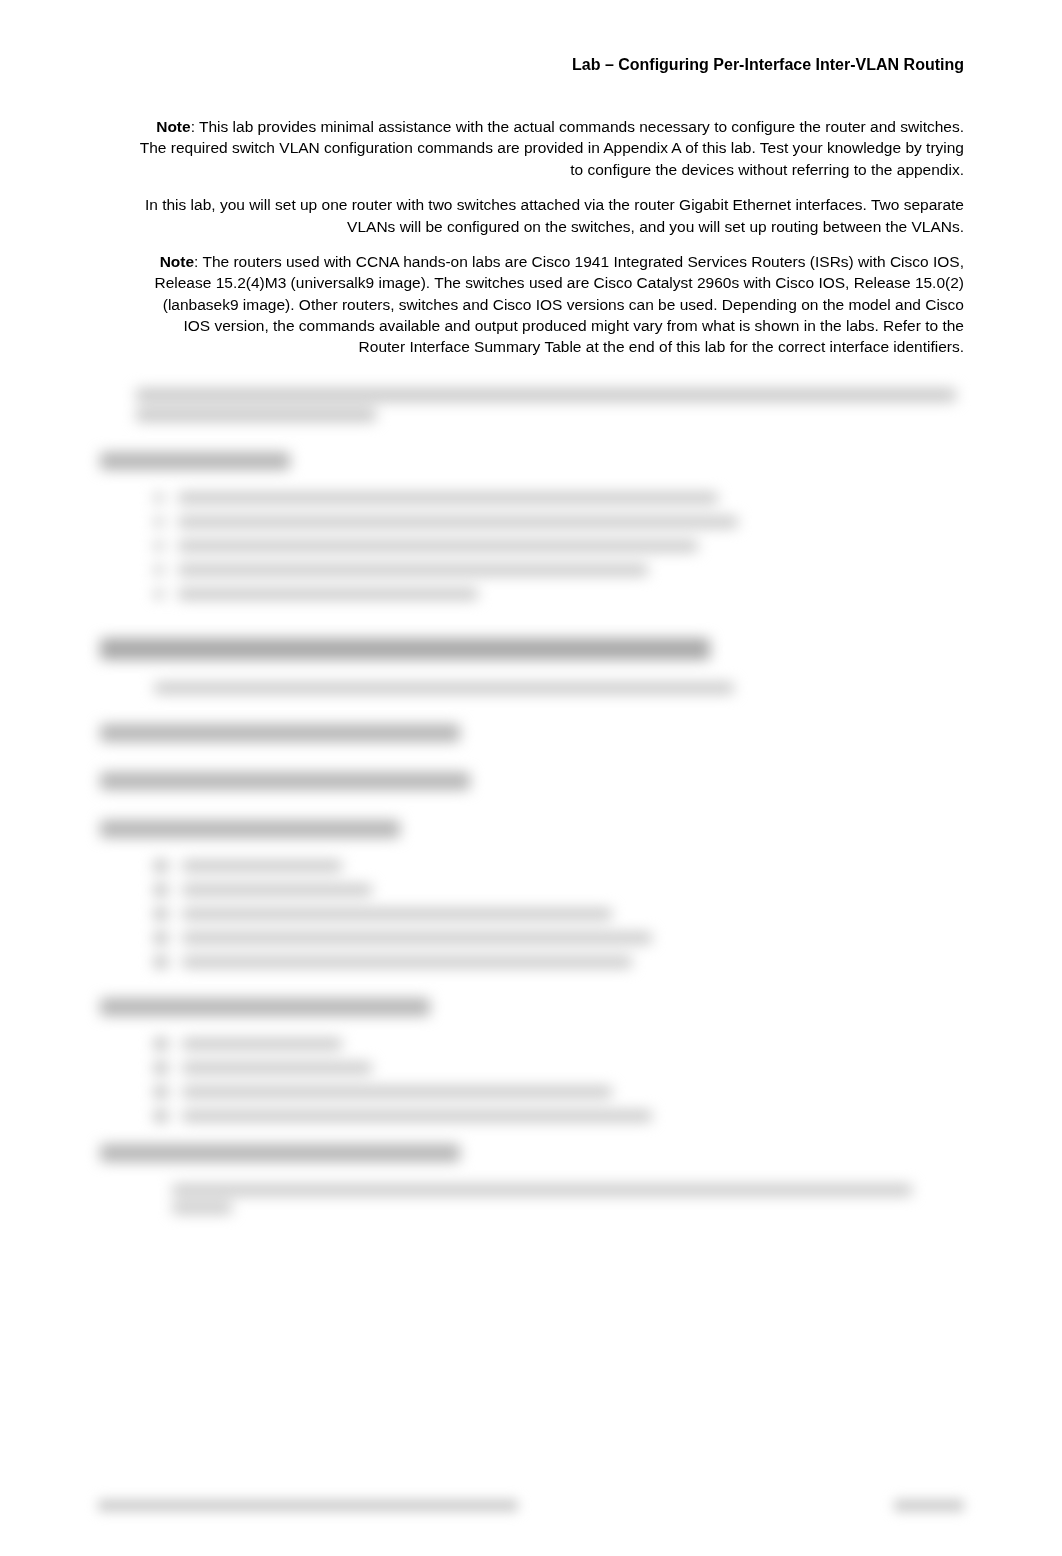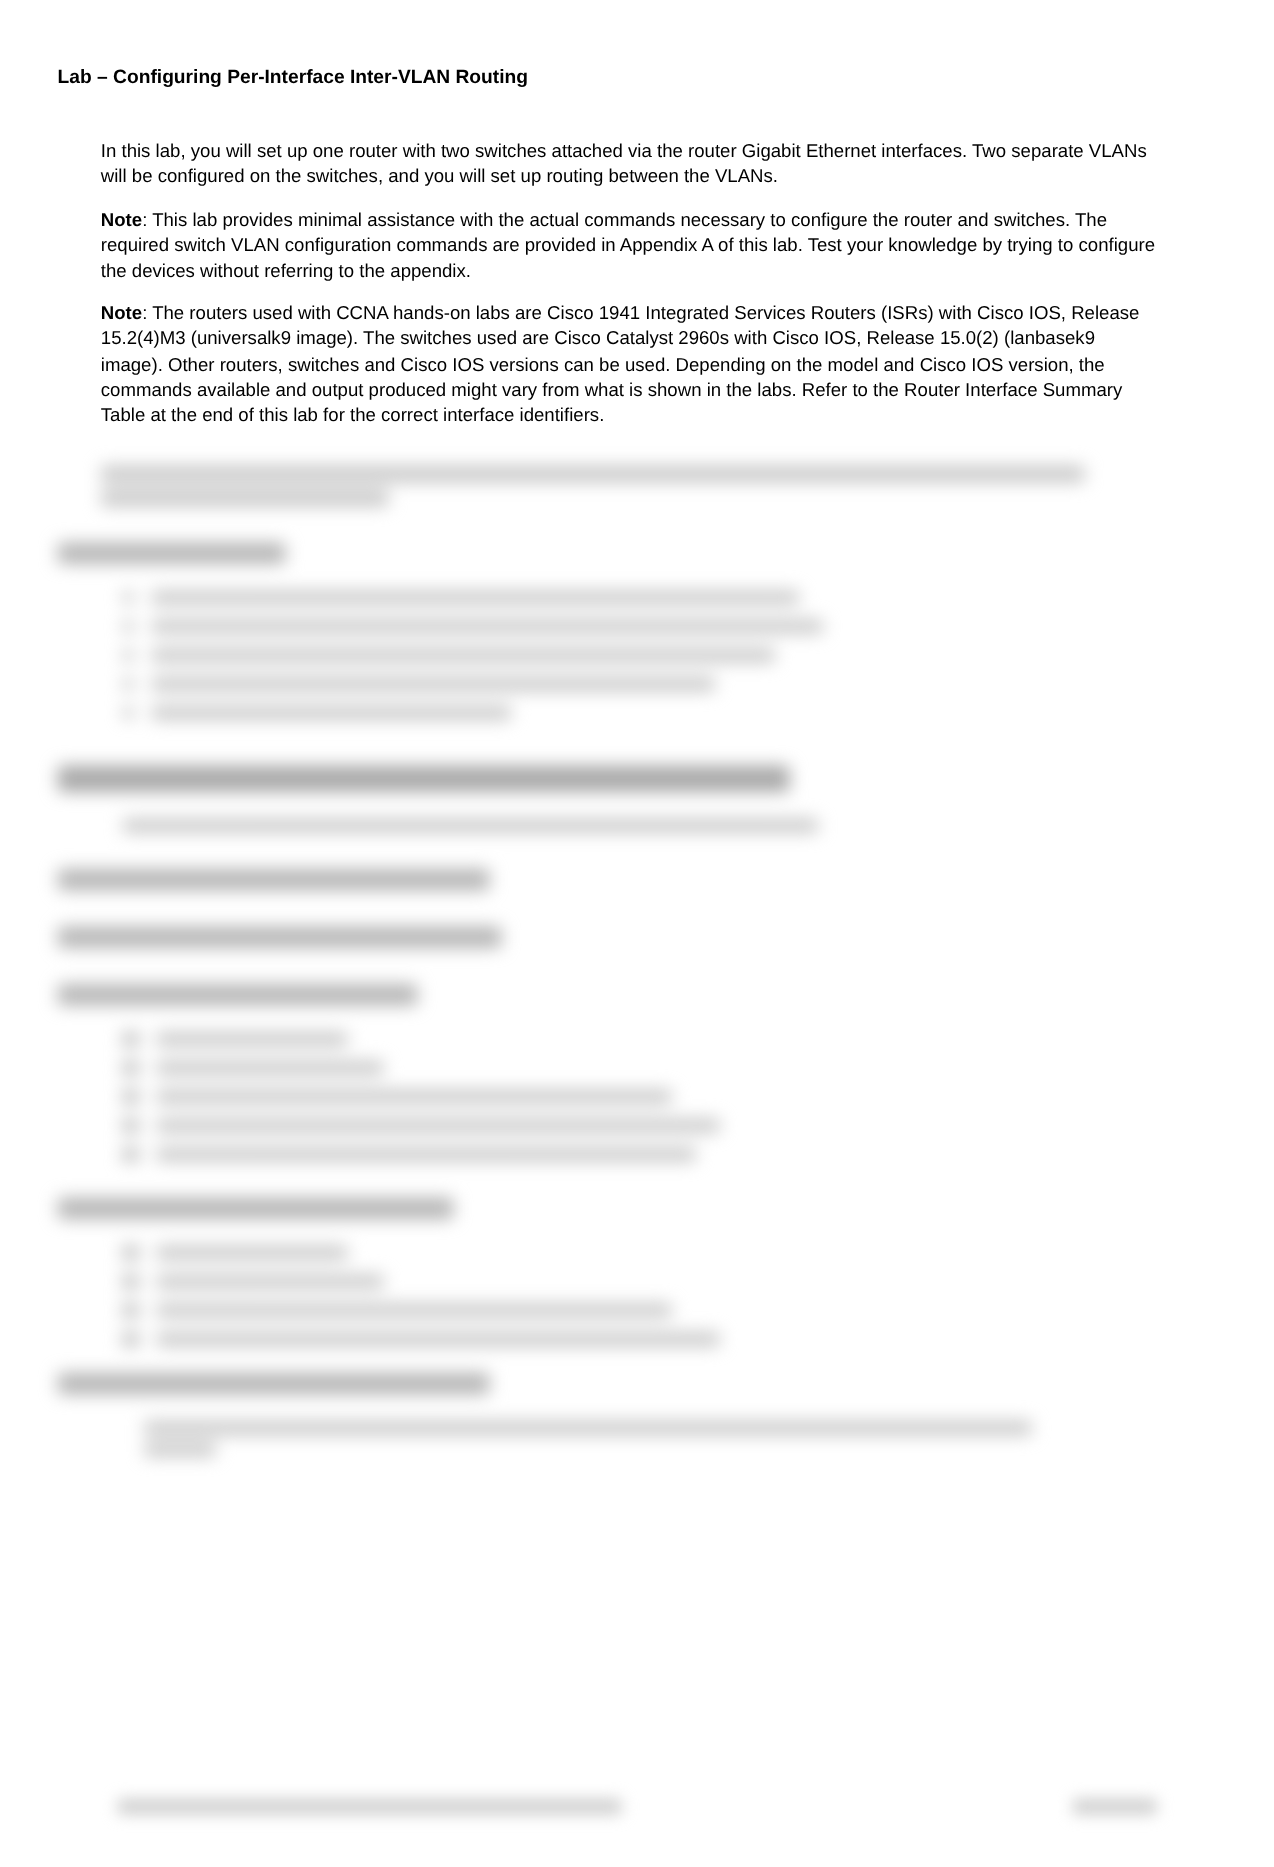--- a/index.html
+++ b/index.html
@@ -5,22 +5,23 @@
   * { box-sizing: border-box; margin: 0; padding: 0; }
   html, body {
     width: 1062px;
     background: #ffffff;
     font-family: Arial, Helvetica, sans-serif;
     color: #000;
   }
   .page {
     width: 1062px;
     height: 1556px;
-    padding: 56px 98px 40px 48px;
+    padding: 56px 98px 40px 100px;
     position: relative;
+    text-align: right;
   }
   .doc-title {
     font-size: 16px;
     font-weight: bold;
     margin-bottom: 42px;
   }
   .body-indent {
     margin-left: 36px;
   }
   .para {
@@ -73,25 +74,25 @@
 </style>
 </head>
 <body>
 
 <div class="page">
 
   <div class="doc-title">Lab – Configuring Per-Interface Inter-VLAN Routing</div>
 
   <div class="body-indent">
 
-    <p class="para">In this lab, you will set up one router with two switches attached via the router Gigabit Ethernet interfaces. Two separate VLANs will be configured on the switches, and you will set up routing between the VLANs.</p>
-
     <p class="para">
       <b>Note</b><span>: This lab provides minimal assistance with the actual commands necessary to configure the router and switches. The required switch VLAN configuration commands are provided in Appendix A of this lab. Test your knowledge by trying to configure the devices without referring to the appendix.</span>
     </p>
+
+    <p class="para">In this lab, you will set up one router with two switches attached via the router Gigabit Ethernet interfaces. Two separate VLANs will be configured on the switches, and you will set up routing between the VLANs.</p>
 
     <p class="para">
       <b>Note</b><span>: The routers used with CCNA hands-on labs are Cisco 1941 Integrated Services Routers (ISRs) with Cisco IOS, Release 15.2(4)M3 (universalk9 image). The switches used are Cisco Catalyst 2960s with Cisco IOS, Release 15.0(2) (lanbasek9 image). Other routers, switches and Cisco IOS versions can be used. Depending on the model and Cisco IOS version, the commands available and output produced might vary from what is shown in the labs. Refer to the Router Interface Summary Table at the end of this lab for the correct interface identifiers.</span>
     </p>
 
     <div class="blur-block">
 
       <div class="gap-sm"></div>
       <div class="bl-line bl-h" style="width:820px;"></div>
       <div class="bl-line bl-h" style="width:240px;"></div>

